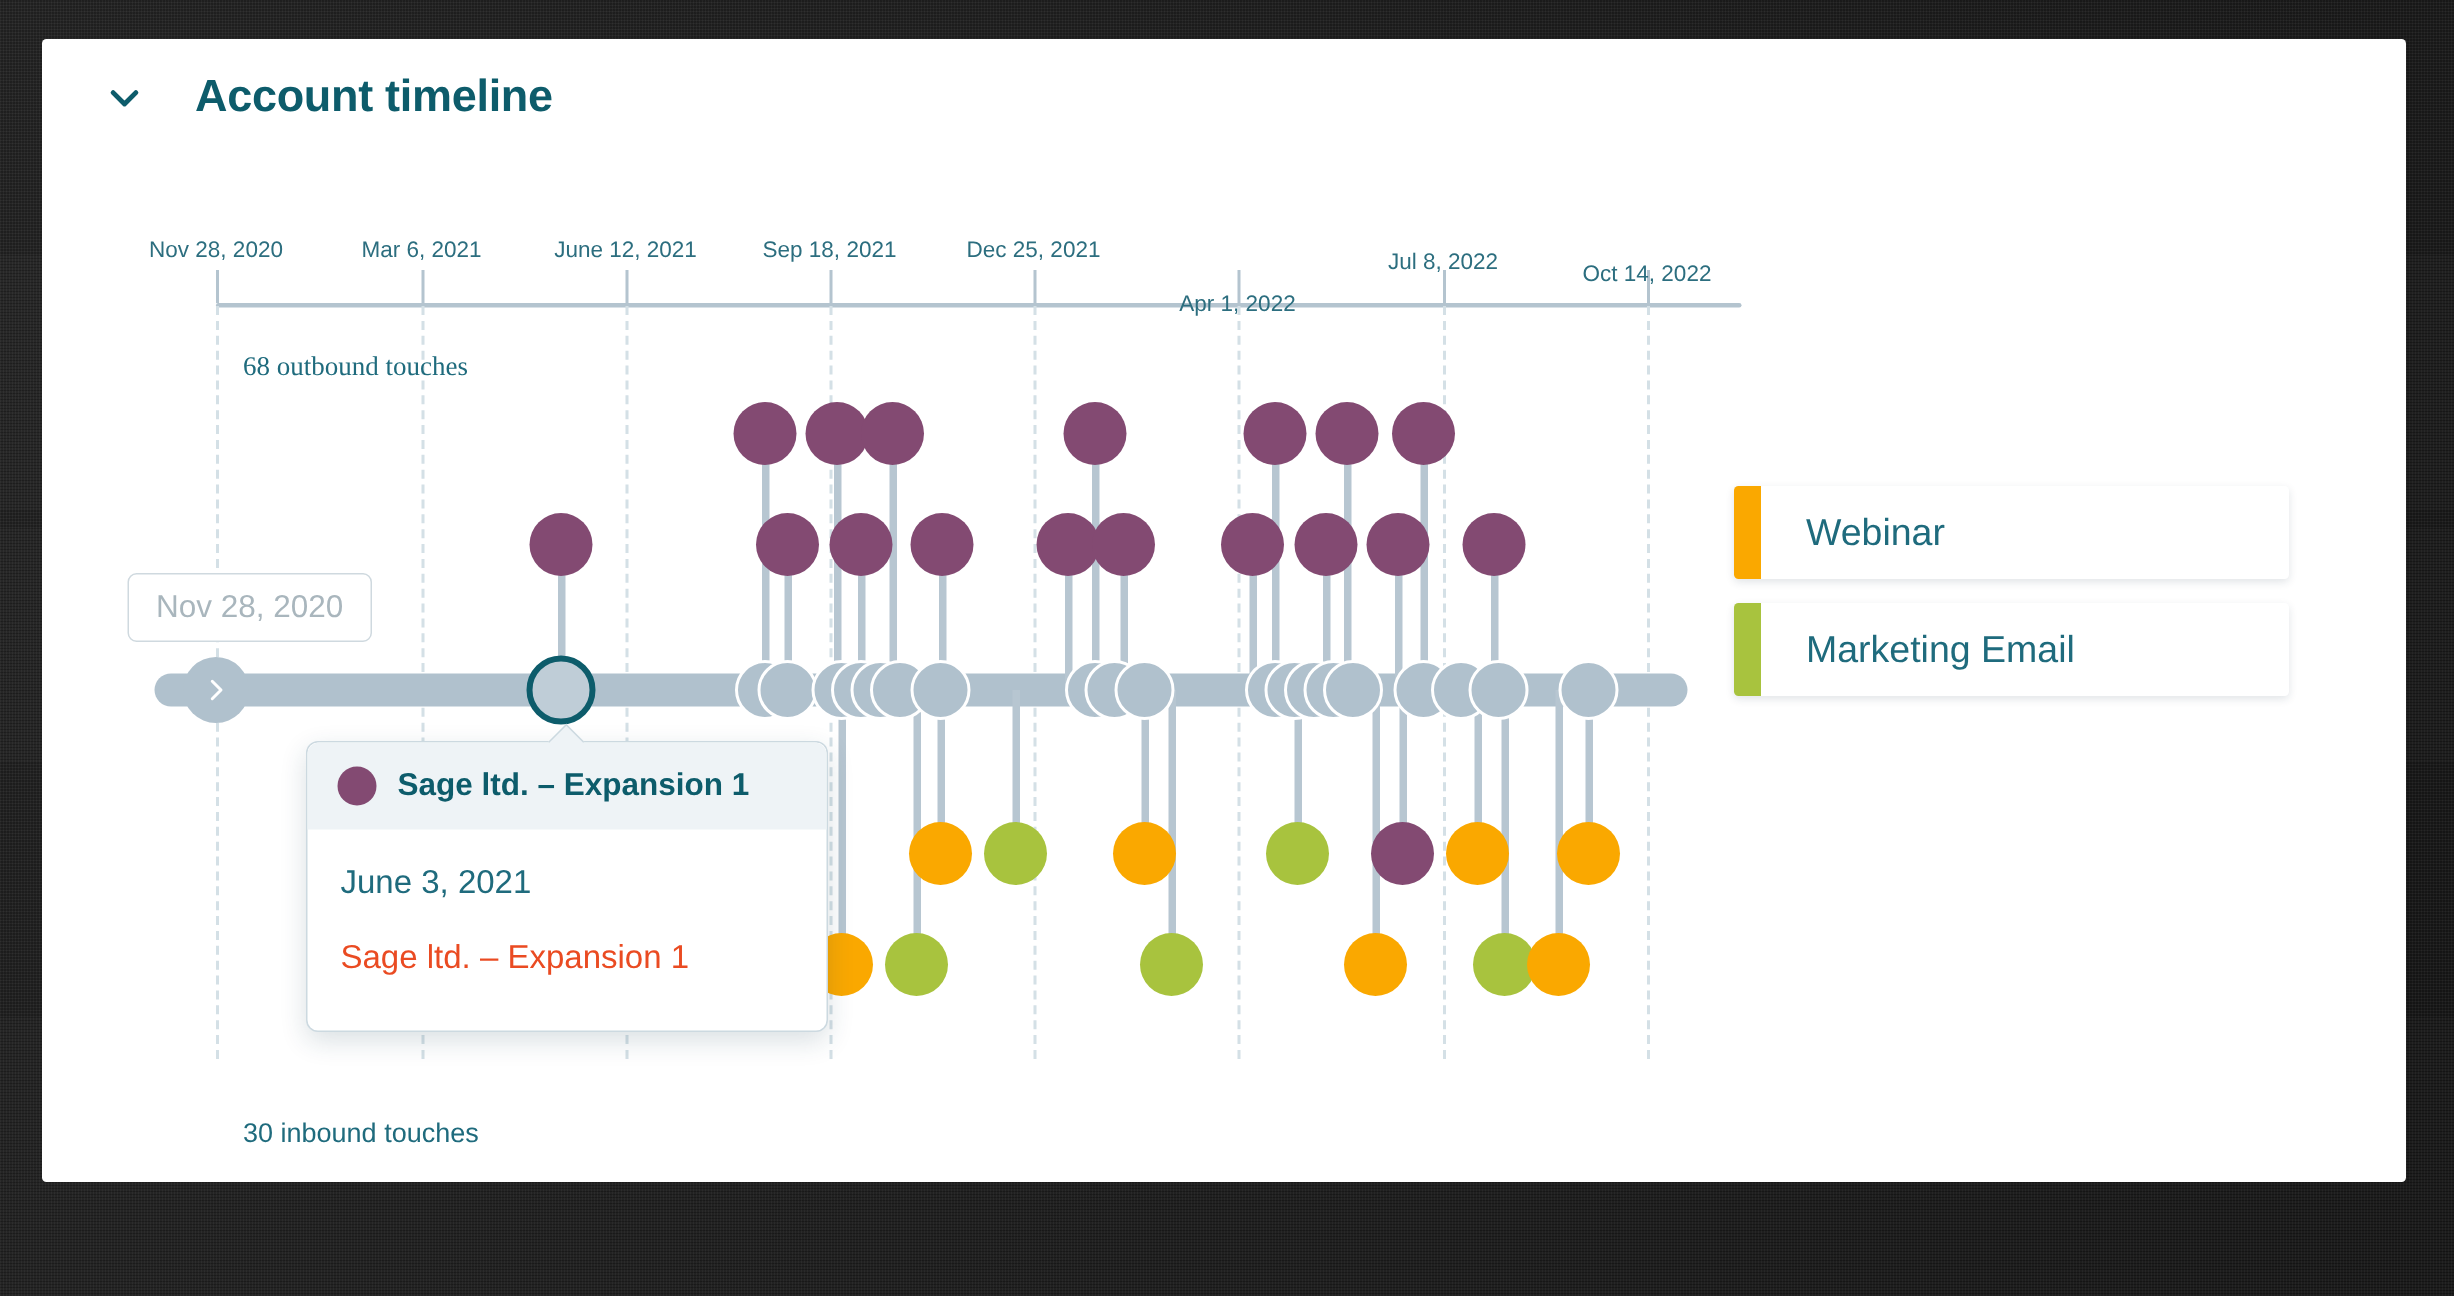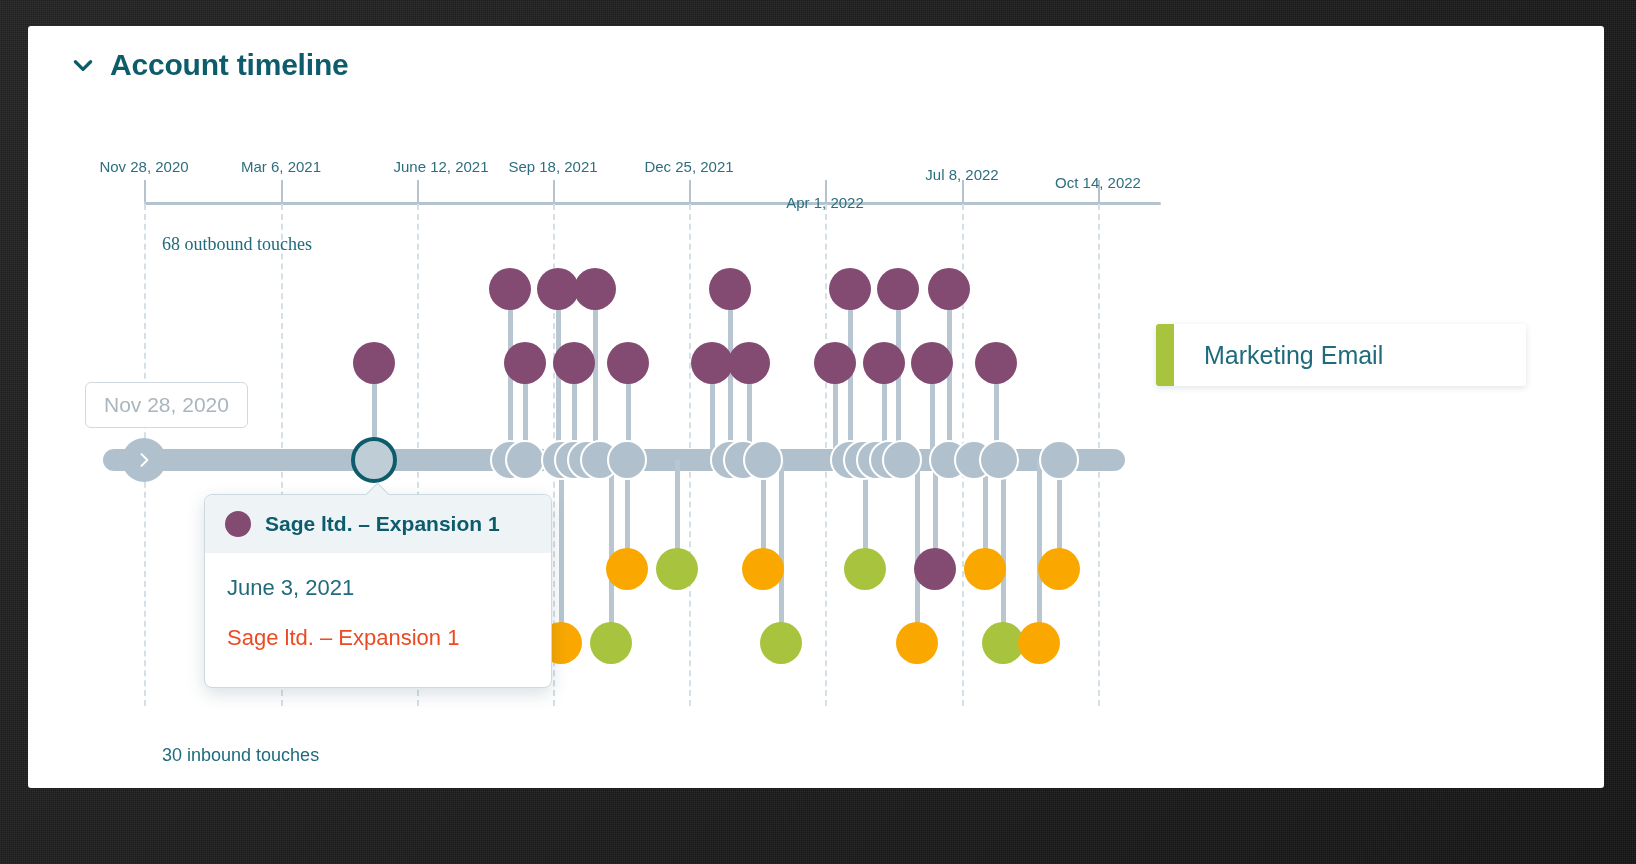--- a/index.html
+++ b/index.html
@@ -22,20 +22,21 @@
     position:absolute;left:28px;top:26px;width:1576px;height:762px;
     background:#ffffff;border-radius:3px;
   }
 
   
   .hdr{position:absolute;left:42px;top:22px;display:flex;align-items:center;gap:14px;}
   .chev{width:26px;height:26px;display:block;}
   .hdr-title{
     font-size:30px;font-weight:bold;color:#0d5c6b;letter-spacing:-.2px;
     white-space:nowrap;
+    margin-left:20px;
   }
 
   
   .plot{position:absolute;left:0;top:0;width:1576px;height:762px;}
 
   .axis-line{
     position:absolute;height:3px;background:#b4c4cf;border-radius:2px;
   }
   .tick{position:absolute;width:2px;background:#b4c4cf;}
   .tick-label{
@@ -126,21 +127,21 @@
 
   <div class="plot" id="plot">
       <div class="axis-line" style="left: 116px; top: 176px; width: 1017px;"></div>
       <div class="tick" style="left: 116px; top: 154px; height: 22px;"></div>
       <div class="tick-label" style="left: 116px; top: 132px;">Nov 28, 2020</div>
       <div class="gridline" style="left: 116px; top: 178px; height: 502px;"></div>
       <div class="tick" style="left: 253px; top: 154px; height: 22px;"></div>
       <div class="tick-label" style="left: 253px; top: 132px;">Mar 6, 2021</div>
       <div class="gridline" style="left: 253px; top: 178px; height: 502px;"></div>
       <div class="tick" style="left: 389px; top: 154px; height: 22px;"></div>
-      <div class="tick-label" style="left: 389px; top: 132px; margin-left: 24px;">June 12, 2021</div>
+      <div class="tick-label" style="left: 389px; top: 132px;">June 12, 2021</div>
       <div class="gridline" style="left: 389px; top: 178px; height: 502px;"></div>
       <div class="tick" style="left: 525px; top: 154px; height: 22px;"></div>
       <div class="tick-label" style="left: 525px; top: 132px;">Sep 18, 2021</div>
       <div class="gridline" style="left: 525px; top: 178px; height: 502px;"></div>
       <div class="tick" style="left: 661px; top: 154px; height: 22px;"></div>
       <div class="tick-label" style="left: 661px; top: 132px;">Dec 25, 2021</div>
       <div class="gridline" style="left: 661px; top: 178px; height: 502px;"></div>
       <div class="tick" style="left: 797px; top: 154px; height: 22px;"></div>
       <div class="tick-label" style="left: 797px; top: 132px; margin-top: 36px;">Apr 1, 2022</div>
       <div class="gridline" style="left: 797px; top: 178px; height: 502px;"></div>
@@ -236,20 +237,24 @@
       <div class="dot" style="left: 868px; top: 596px; width: 42px; height: 42px; background: rgb(250, 168, 0);"></div>
       <div class="dot" style="left: 886px; top: 522px; width: 42px; height: 42px; background: rgb(131, 74, 114);"></div>
       <div class="dot" style="left: 936px; top: 522px; width: 42px; height: 42px; background: rgb(250, 168, 0);"></div>
       <div class="dot" style="left: 954px; top: 596px; width: 42px; height: 42px; background: rgb(168, 195, 62);"></div>
       <div class="dot" style="left: 990px; top: 596px; width: 42px; height: 42px; background: rgb(250, 168, 0);"></div>
       <div class="dot" style="left: 1010px; top: 522px; width: 42px; height: 42px; background: rgb(250, 168, 0);"></div>
     </div>
 
   <div class="legend" id="legend" style="left:1128px;top:298px;width:370px;">
       <div class="leg-row">
+        <span class="leg-swatch" style="background: rgb(250, 168, 0);"></span>
+        <span class="leg-label">Webinar</span>
+      </div>
+      <div class="leg-row">
         <span class="leg-swatch" style="background: rgb(168, 195, 62);"></span>
         <span class="leg-label">Marketing Email</span>
       </div>
     </div>
 
   <div class="tip" style="left:176px;top:468px;">
     <div class="tip-arrow"></div>
     <div class="tip-head">
       <span class="tip-head-dot" id="tipdot" style="background: rgb(131, 74, 114);"></span>
       <span class="tip-head-txt">Sage ltd. – Expansion 1</span>

